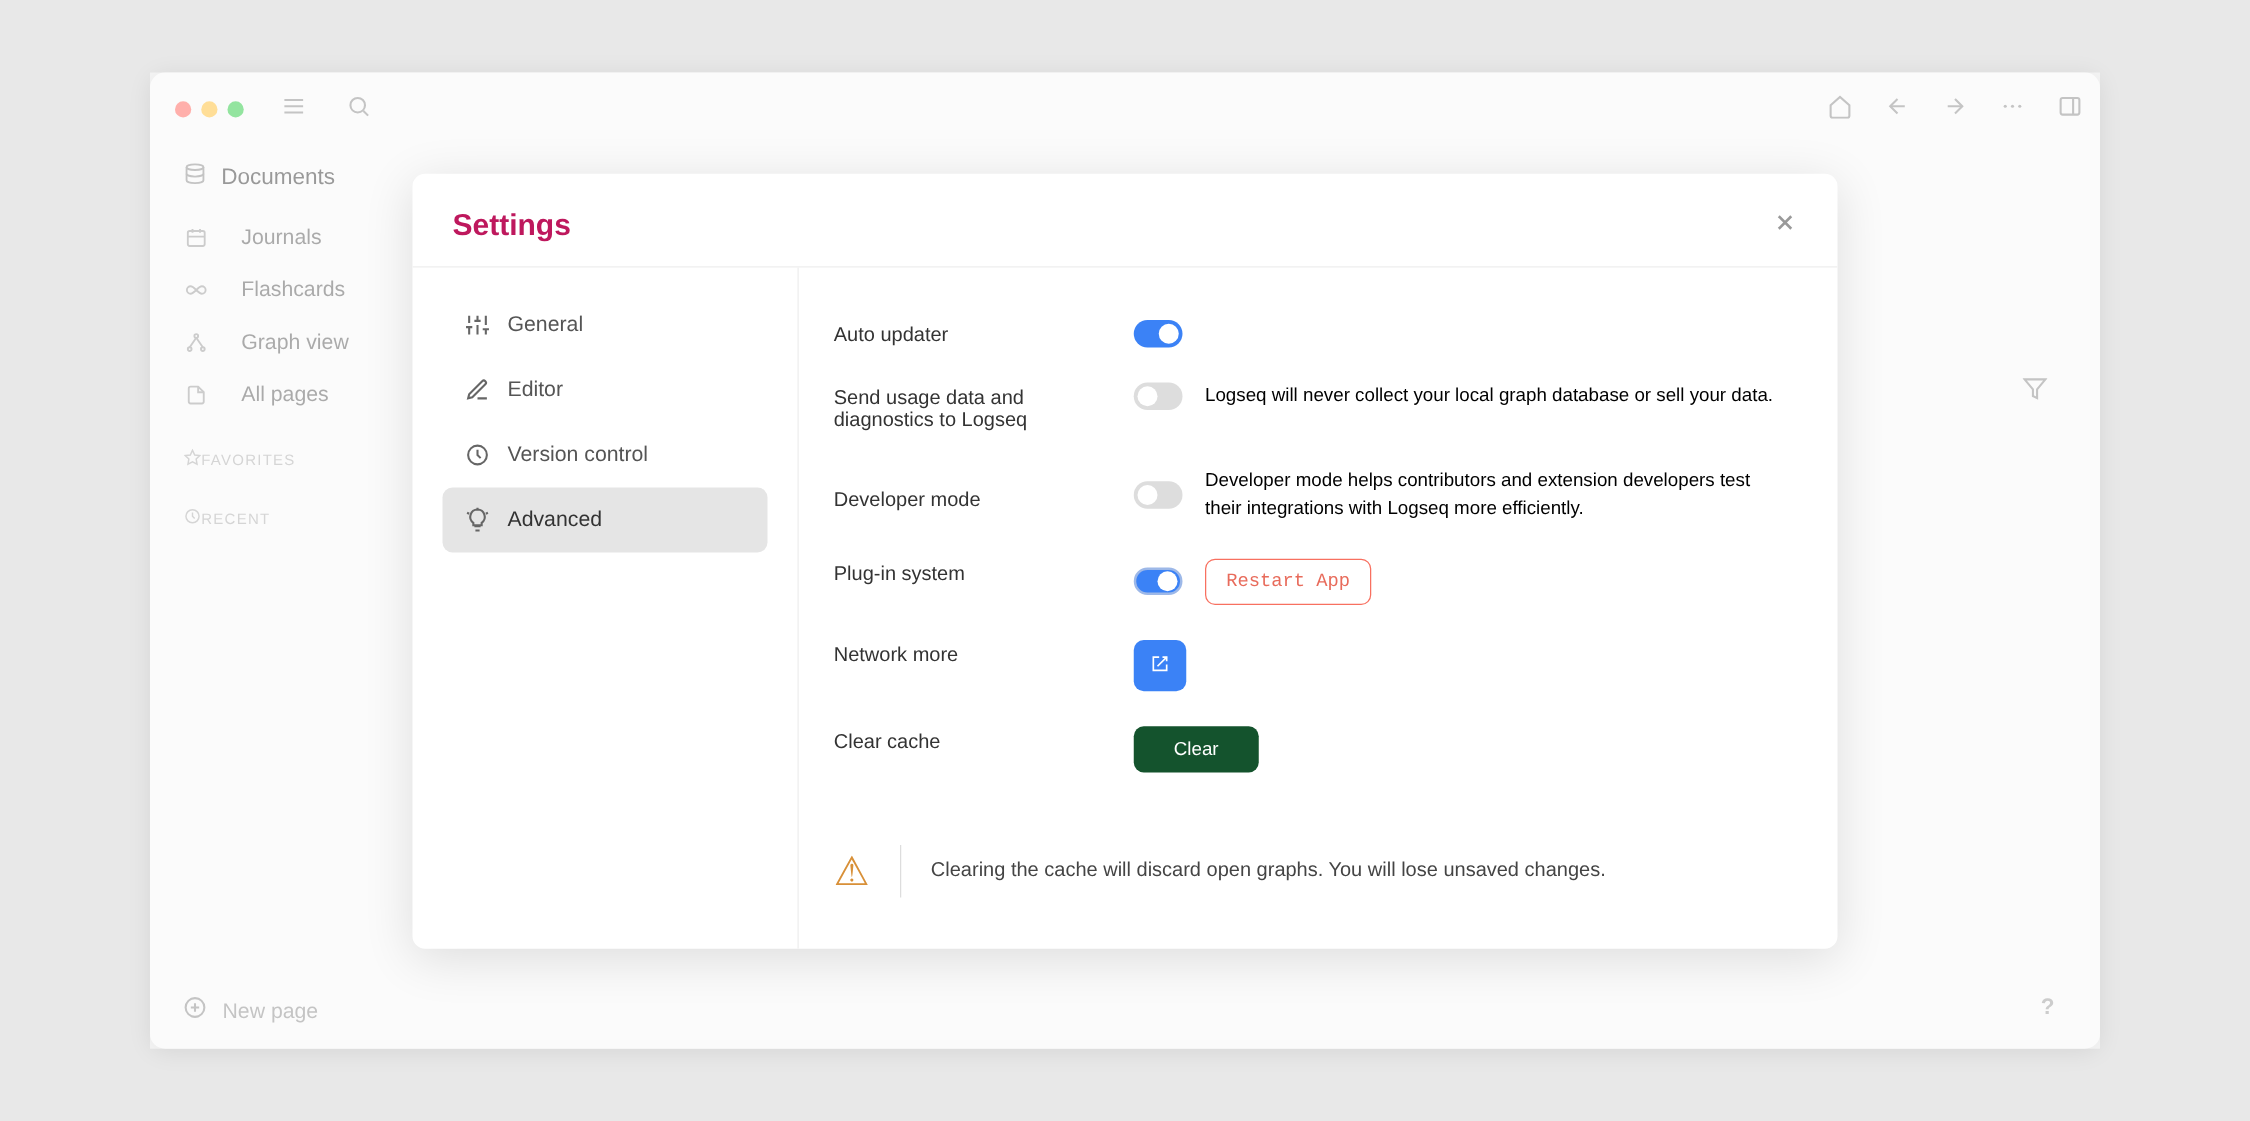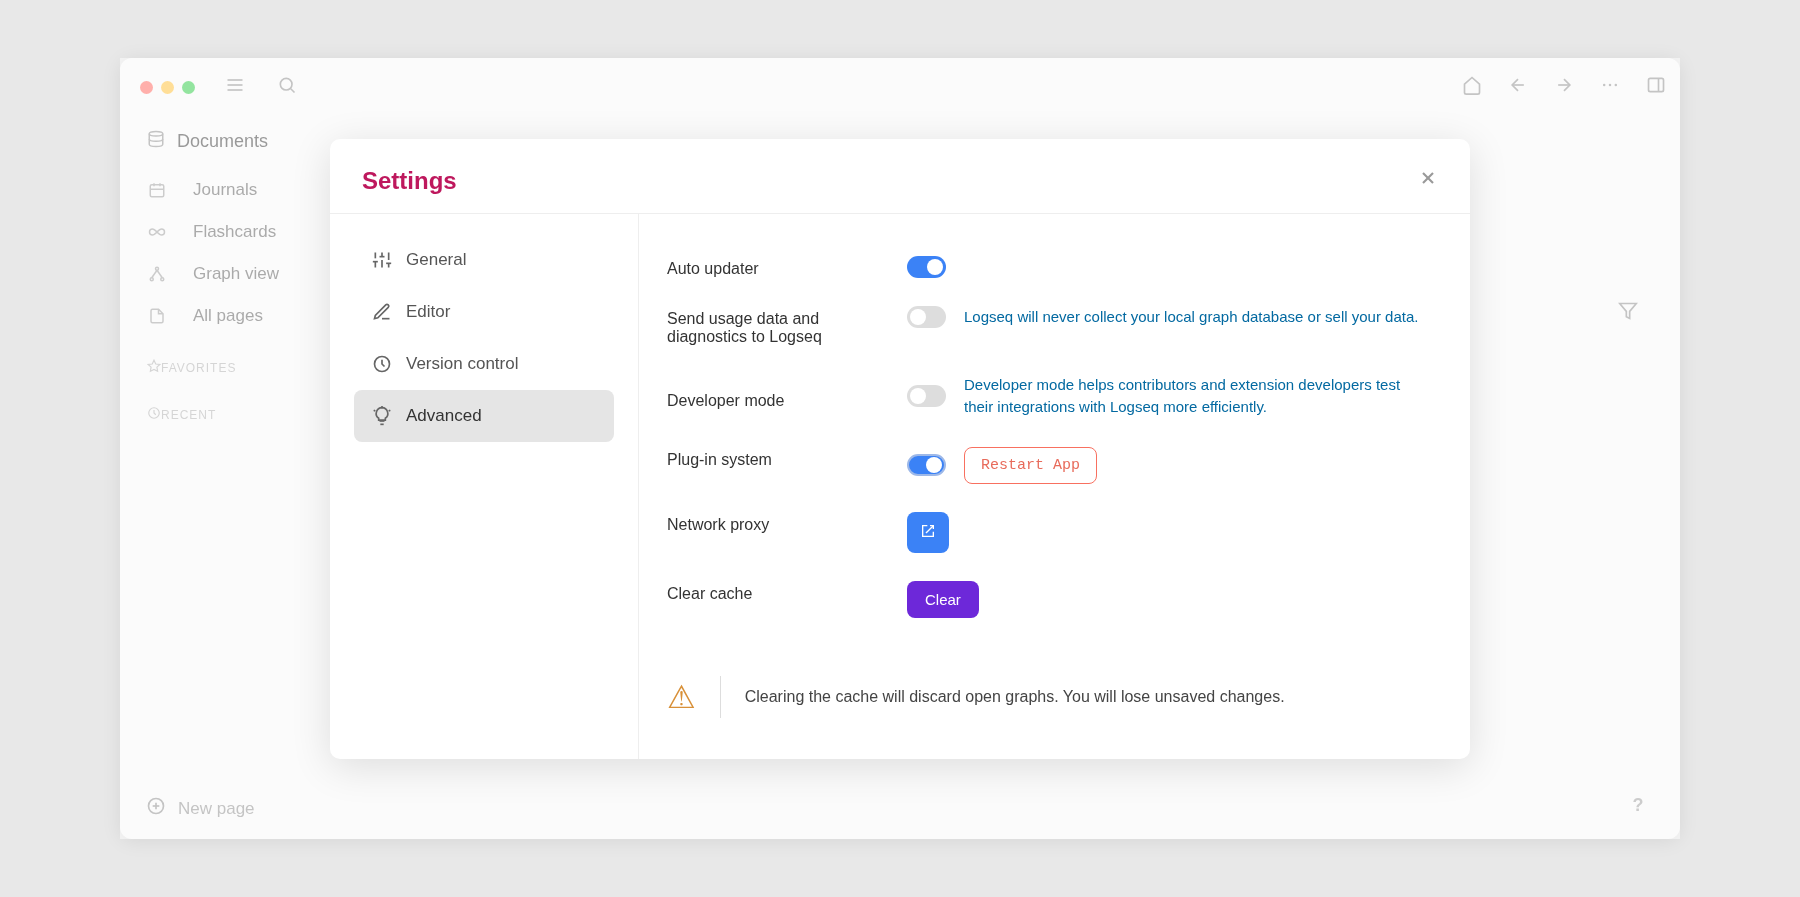--- a/index.html
+++ b/index.html
@@ -240,21 +240,21 @@
       font-weight: 500;
       padding-top: 4px;
     }
     .setting-control {
       display: flex;
       align-items: center;
       gap: 18px;
       flex: 1;
     }
     .setting-description {
-      color: #0369a1;
+      color: #000000;
       font-size: 15px;
       line-height: 1.5;
     }
     .toggle {
       width: 39px;
       height: 22px;
       border-radius: 11px;
       position: relative;
       cursor: pointer;
       flex-shrink: 0;
@@ -295,24 +295,24 @@
       border: none;
       padding: 11px 13px;
       border-radius: 8px;
       cursor: pointer;
       display: flex;
       align-items: center;
       justify-content: center;
     }
     .btn-primary-sm svg { width: 16px; height: 16px; }
     .btn-primary {
-      background: #6d28d9;
+      background: #14532d;
       color: #fff;
       border: none;
-      padding: 10px 18px;
+      padding: 10px 32px;
       border-radius: 8px;
       font-size: 15px;
       cursor: pointer;
     }
     .divider {
       height: 24px;
     }
     .warning-row {
       display: flex;
       align-items: center;
@@ -612,21 +612,21 @@
             <div class="setting-label">Plug-in system</div>
             <div class="setting-control">
               <div class="toggle on outlined">
                 <div class="toggle-knob"></div>
               </div>
               <button class="btn-outline-red">Restart App</button>
             </div>
           </div>
 
           <div class="setting-row">
-            <div class="setting-label">Network proxy</div>
+            <div class="setting-label">Network more</div>
             <div class="setting-control">
               <button class="btn-primary-sm">
                 <span>
                   <svg viewBox="0 0 24 24" fill="none" stroke="currentColor" stroke-width="2">
                       <path d="M11 4H4v16h16v-7"></path>
                       <path d="M9 15L20 4"></path>
                       <path d="M15 4h5v5"></path>
                     </svg>
                 </span>
               </button>

